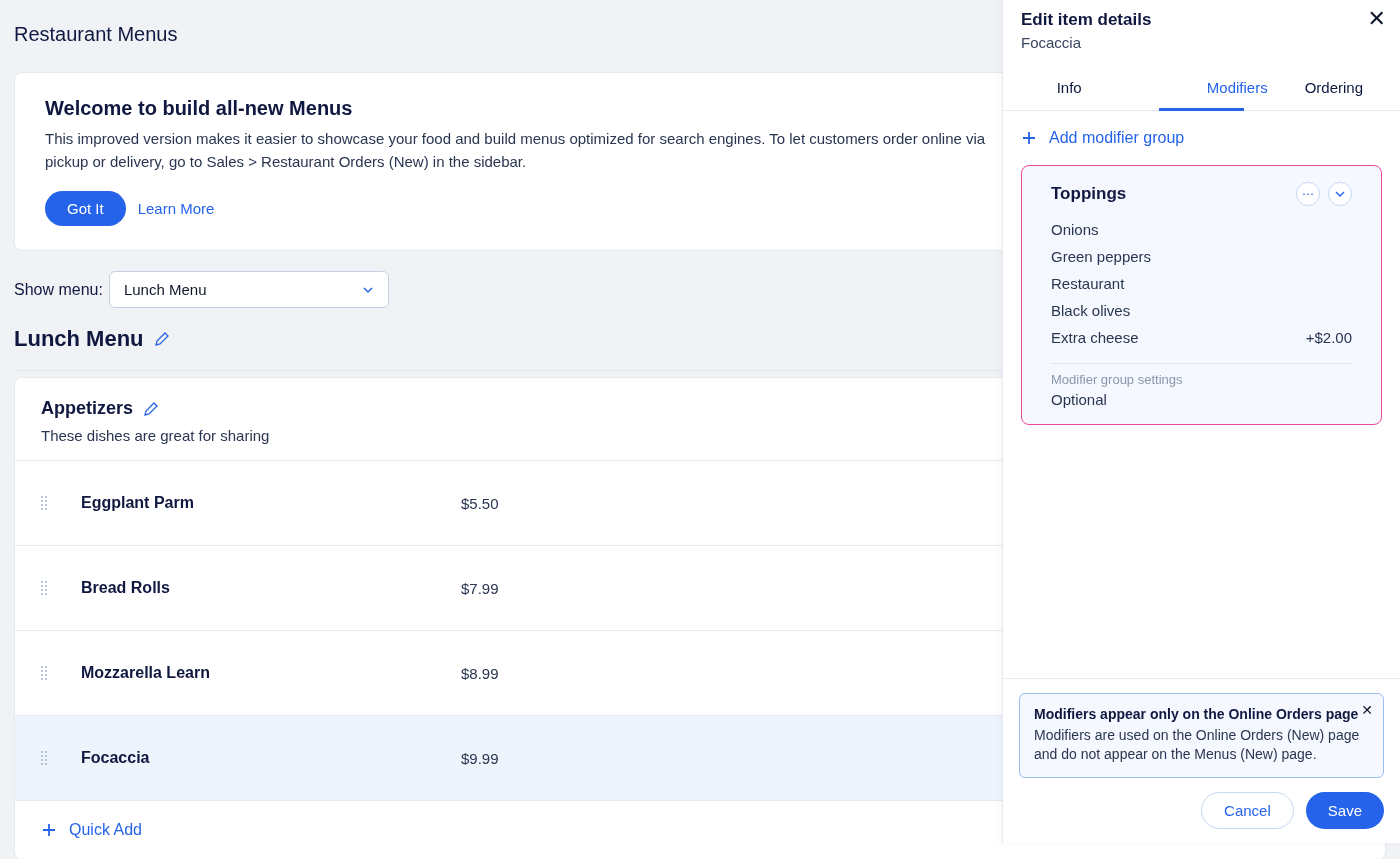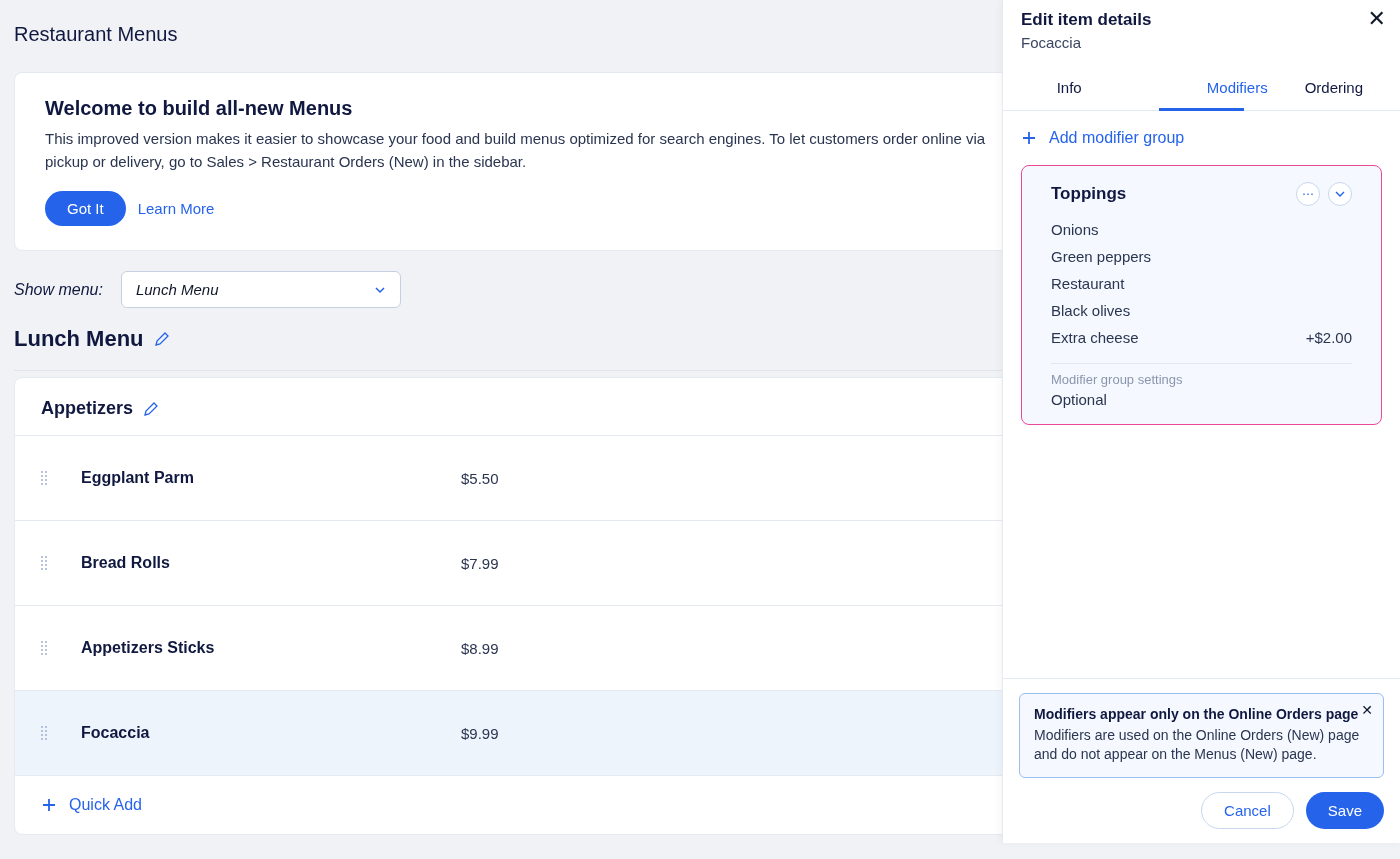--- a/index.html
+++ b/index.html
@@ -7,21 +7,21 @@
 .main { padding: 14px 14px 0 14px; }
 .page-header { display: flex; justify-content: space-between; align-items: center; margin-bottom: 18px; }
 .page-title { font-size: 20px; font-weight: 400; color: #101840; }
 .more-actions-btn { background: #fff; border: 1px solid #c7d0e0; border-radius: 999px; padding: 10px 20px; font-size: 16px; color: #2563eb; font-weight: 500; cursor: pointer; }
 .banner { background: #fff; border: 1px solid #e5eaf0; border-radius: 8px; padding: 24px 30px; margin-bottom: 20px; }
 .banner-title { font-size: 20px; font-weight: 700; color: #101840; margin-bottom: 8px; }
 .banner-text { font-size: 15px; color: #2a3550; line-height: 1.5; max-width: 960px; }
 .banner-actions { margin-top: 18px; display: flex; align-items: center; gap: 12px; }
 .btn-primary { background: #2563eb; color: #fff; border: none; border-radius: 999px; padding: 9px 22px; font-size: 15px; font-weight: 500; cursor: pointer; }
 .link { color: #2563eb; font-size: 15px; cursor: pointer; }
-.show-menu-row { display: flex; align-items: center; gap: 18px; margin-bottom: 18px; font-style: italic; }
+.show-menu-row { display: flex; align-items: center; gap: 6px; margin-bottom: 18px; }
 .show-menu-label { font-size: 16px; color: #101840; }
 .select { background: #fff; border: 1px solid #c7d0e0; border-radius: 6px; padding: 9px 14px; min-width: 280px; display: flex; justify-content: space-between; align-items: center; cursor: pointer; font-size: 15px; }
 .chevron-down { width: 12px; height: 12px; }
 .menu-title-row { display: flex; align-items: center; gap: 10px; margin-bottom: 18px; }
 .menu-title { font-size: 22px; font-weight: 700; color: #101840; }
 .pencil-icon { width: 16px; height: 16px; color: #2563eb; cursor: pointer; }
 .divider { border-top: 1px solid #dfe5ee; margin-bottom: 6px; }
 .section-card { background: #fff; border: 1px solid #e5eaf0; border-radius: 8px; overflow: hidden; }
 .section-header { padding: 20px 26px 16px; }
 .section-title-row { display: flex; align-items: center; gap: 10px; }
@@ -108,20 +108,21 @@
   <div class="divider"></div>
 
   <div class="section-card">
     <div class="section-header">
       <div class="section-title-row">
         <div class="section-title">Appetizers</div>
         <svg class="pencil-icon" viewBox="0 0 16 16">
             <path d="M2 14l1-4 8-8 3 3-8 8-4 1z" fill="none" stroke="#2563eb" stroke-width="1.3"></path>
           </svg>
       </div>
+      <div class="section-desc">These dishes are great for sharing</div>
     </div>
 
     <div class="menu-item">
       <div class="drag-handle">
         <div class="drag-dots">
             <div class="drag-dot"></div>
             <div class="drag-dot"></div>
           </div>
         <div class="drag-dots">
             <div class="drag-dot"></div>
@@ -177,21 +178,21 @@
           </div>
         <div class="drag-dots">
             <div class="drag-dot"></div>
             <div class="drag-dot"></div>
           </div>
         <div class="drag-dots">
             <div class="drag-dot"></div>
             <div class="drag-dot"></div>
           </div>
       </div>
-      <div class="item-name">Appetizers Sticks</div>
+      <div class="item-name">Mozzarella Learn</div>
       <div class="item-price">$8.99</div>
       <div class="item-thumb thumb-3"></div>
     </div>
 
     <div class="menu-item selected">
       <div class="drag-handle">
         <div class="drag-dots">
             <div class="drag-dot"></div>
             <div class="drag-dot"></div>
           </div>

